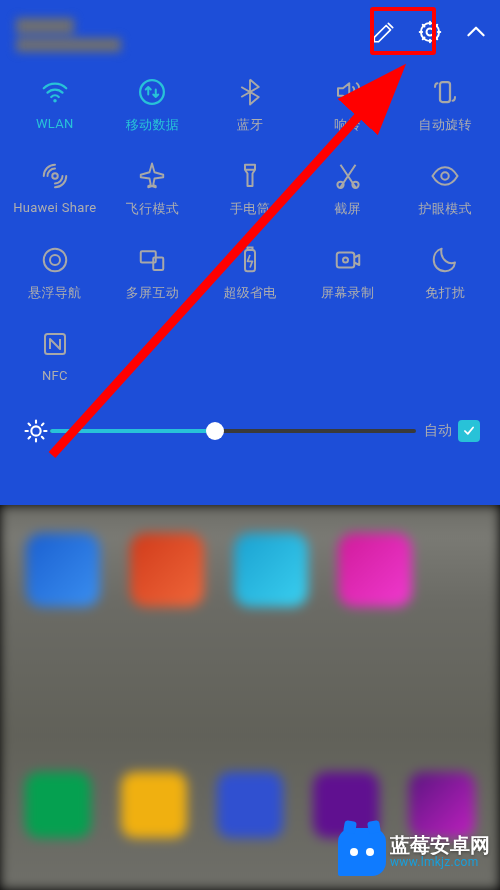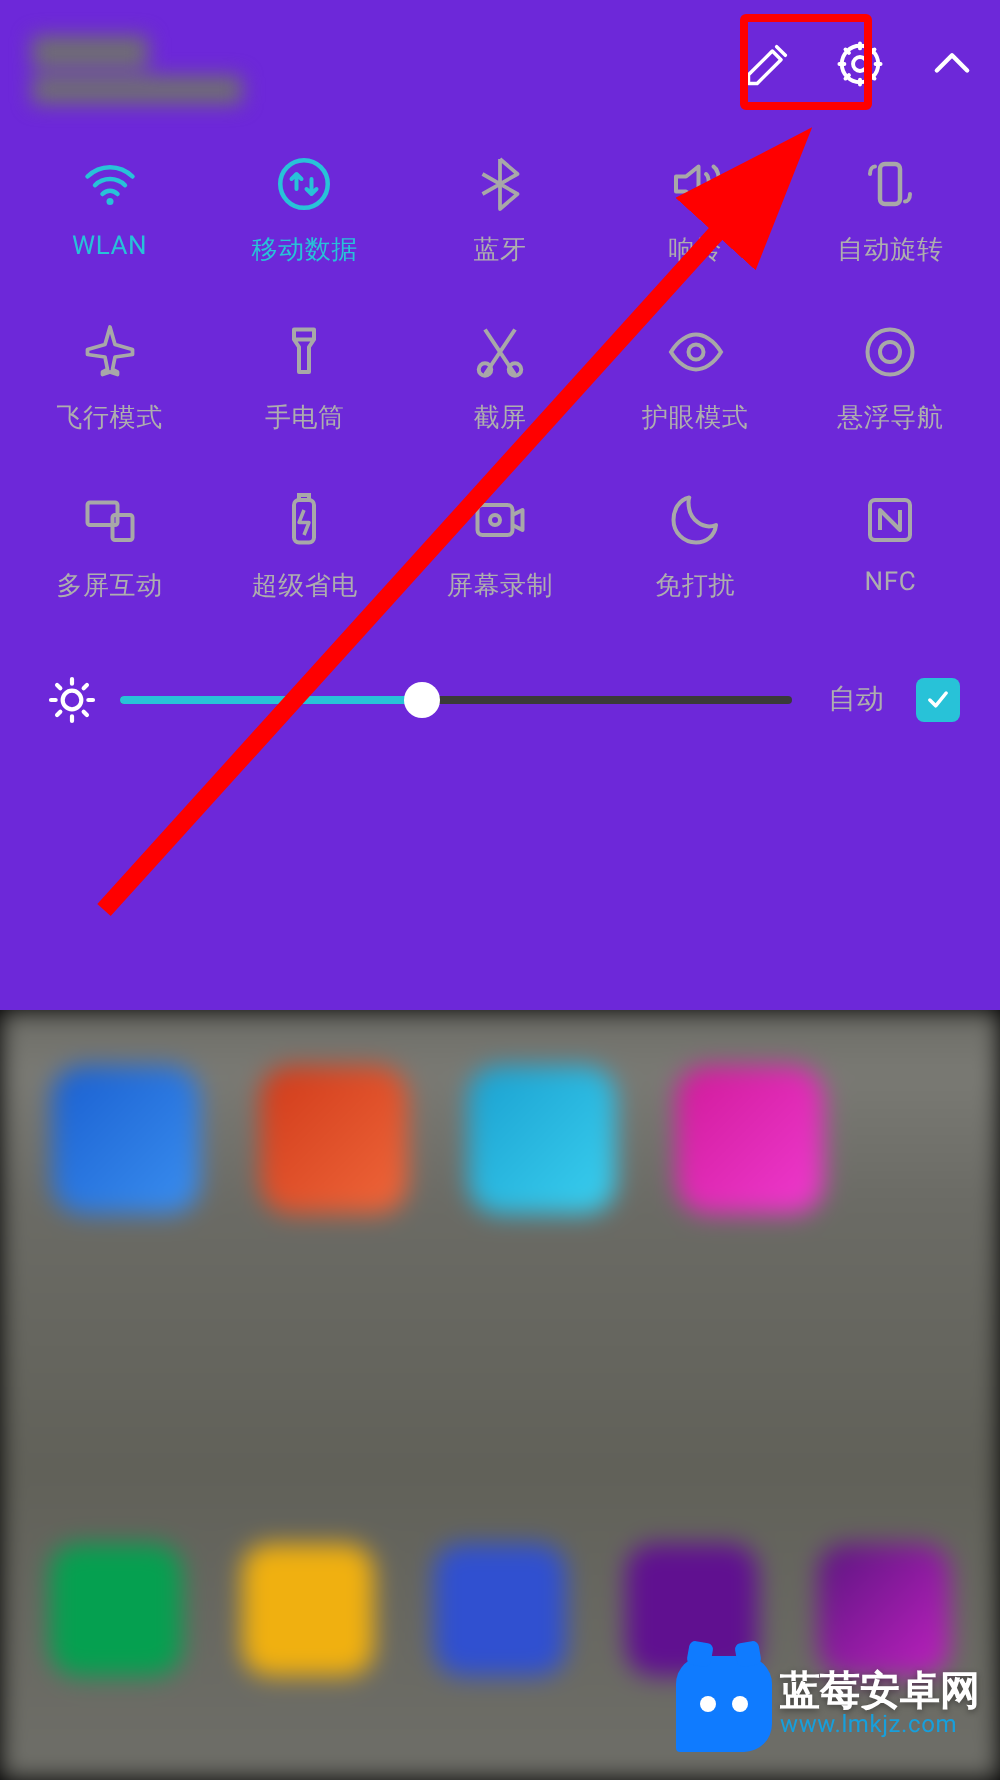--- a/index.html
+++ b/index.html
@@ -1,40 +1,40 @@
 <!DOCTYPE html>
 <html><head>
 <meta charset="utf-8">
 <style>
   * { box-sizing: border-box; margin: 0; padding: 0; }
   html, body { width: 500px; height: 890px; overflow: hidden; font-family: -apple-system, "Segoe UI", Roboto, sans-serif; }
   body { position: relative; background: #000; }
 
-  .panel { position: absolute; top: 0; left: 0; width: 500px; height: 505px; background: #6d28d9; z-index: 10; }
+  .panel { position: absolute; top: 0; left: 0; width: 500px; height: 505px; background: #1d4ed8; z-index: 10; }
   .header { height: 64px; display: flex; align-items: center; padding: 0 10px; position: relative; }
   .header-left { flex: 1; display: flex; flex-direction: column; gap: 4px; padding-left: 6px; padding-top: 6px; filter: blur(5px); }
   .hl-line1 { width: 58px; height: 16px; background: #6f6f70; border-radius: 2px; }
   .hl-line2 { width: 105px; height: 14px; background: #6f6f70; border-radius: 2px; }
   .header-icons { display: flex; align-items: center; gap: 18px; }
   .hicon { width: 28px; height: 28px; display: flex; align-items: center; justify-content: center; color: #fff; }
   .hicon svg { width: 26px; height: 26px; }
 
   .settings-highlight { position: absolute; top: 7px; left: 370px; width: 66px; height: 48px; border: 4px solid #ff0000; border-radius: 3px; z-index: 20; pointer-events: none; }
 
   .grid { display: grid; grid-template-columns: repeat(5, 1fr); row-gap: 26px; padding: 12px 6px 0 6px; }
   .tile { display: flex; flex-direction: column; align-items: center; gap: 8px; cursor: pointer; }
   .tile-icon { width: 44px; height: 32px; display: flex; align-items: center; justify-content: center; }
   .tile-icon svg { width: 30px; height: 30px; }
   .tile-label { font-size: 13px; color: #aeaeae; letter-spacing: 0.3px; text-align: center; }
   .tile.active .tile-label { color: #28c2d8; }
   .tile .ic-inactive { stroke: #a8a8a8; fill: none; }
   .tile.active .ic-inactive { stroke: #28c2d8; }
   .tile.active .ic-fill { fill: #28c2d8; }
 
-  .brightness { display: flex; align-items: center; gap: 10px; padding: 16px 20px 12px 22px; margin-top: 18px; }
+  .brightness { display: flex; align-items: center; padding: 16px 20px 12px 22px; margin-top: 18px; }
   .bri-icon { width: 28px; height: 28px; color: #fff; display: flex; align-items: center; justify-content: center; }
   .bri-track { flex: 1; height: 4px; background: #3a3a3a; border-radius: 2px; position: relative; }
   .bri-fill { position: absolute; left: 0; top: 0; height: 100%; background: #28c2d8; border-radius: 2px; }
   .bri-thumb { position: absolute; top: 50%; width: 18px; height: 18px; background: #fff; border-radius: 50%; transform: translate(-50%, -50%); }
   .bri-auto-label { font-size: 14px; color: #aeaeae; margin-left: 8px; }
   .bri-auto-check { width: 22px; height: 22px; background: #28c2d8; border-radius: 4px; display: flex; align-items: center; justify-content: center; margin-left: 6px; }
   .bri-auto-check svg { width: 14px; height: 14px; }
 
   .homescreen { position: absolute; top: 505px; left: 0; width: 500px; height: 385px; z-index: 1; background: linear-gradient(180deg, #6c6c66 0%, #7a7a74 8%, #6b6b65 25%, #616159 60%, #6f6f69 100%); filter: blur(6px); }
   .hs-row { display: flex; gap: 30px; padding: 28px 26px; }
@@ -140,20 +140,29 @@
     <div class="tile">
       <div class="tile-icon">
           <svg viewBox="0 0 24 24">
             <rect class="ic-inactive" x="8" y="4" width="8" height="16" rx="2" stroke-width="1.8"></rect>
             <path class="ic-inactive" d="M4 8c0-2 1-3 2-3M20 16c0 2-1 3-2 3" stroke-width="1.6" stroke-linecap="round"></path>
           </svg>
         </div>
       <div class="tile-label">自动旋转</div>
     </div>
 
+    <div class="tile">
+      <div class="tile-icon">
+          <svg viewBox="0 0 24 24">
+            <circle class="ic-inactive" cx="12" cy="12" r="2.2" stroke-width="1.6"></circle>
+            <path class="ic-inactive" d="M6 12c0-3.3 2.7-6 6-6M18 12c0 3.3-2.7 6-6 6M3 12c0-5 4-9 9-9M21 12c0 5-4 9-9 9" stroke-width="1.6" stroke-linecap="round"></path>
+          </svg>
+        </div>
+      <div class="tile-label">Huawei Share</div>
+    </div>
 
     <div class="tile">
       <div class="tile-icon">
           <svg viewBox="0 0 24 24">
             <path class="ic-inactive" d="M12 2l2 7 7 2v2l-7 1-1 5 2 1v1l-3-1-3 1v-1l2-1-1-5-7-1v-2l7-2 2-7z" stroke-width="1.5" stroke-linejoin="round"></path>
           </svg>
         </div>
       <div class="tile-label">飞行模式</div>
     </div>
 

